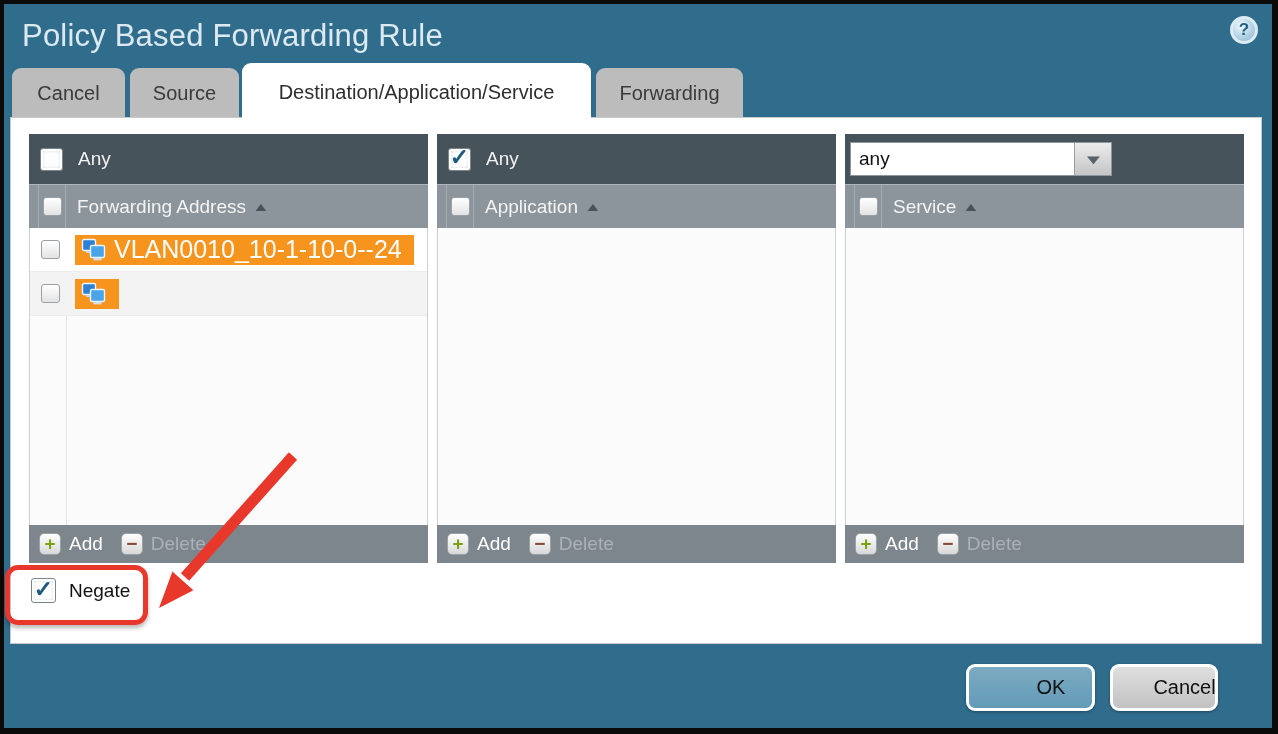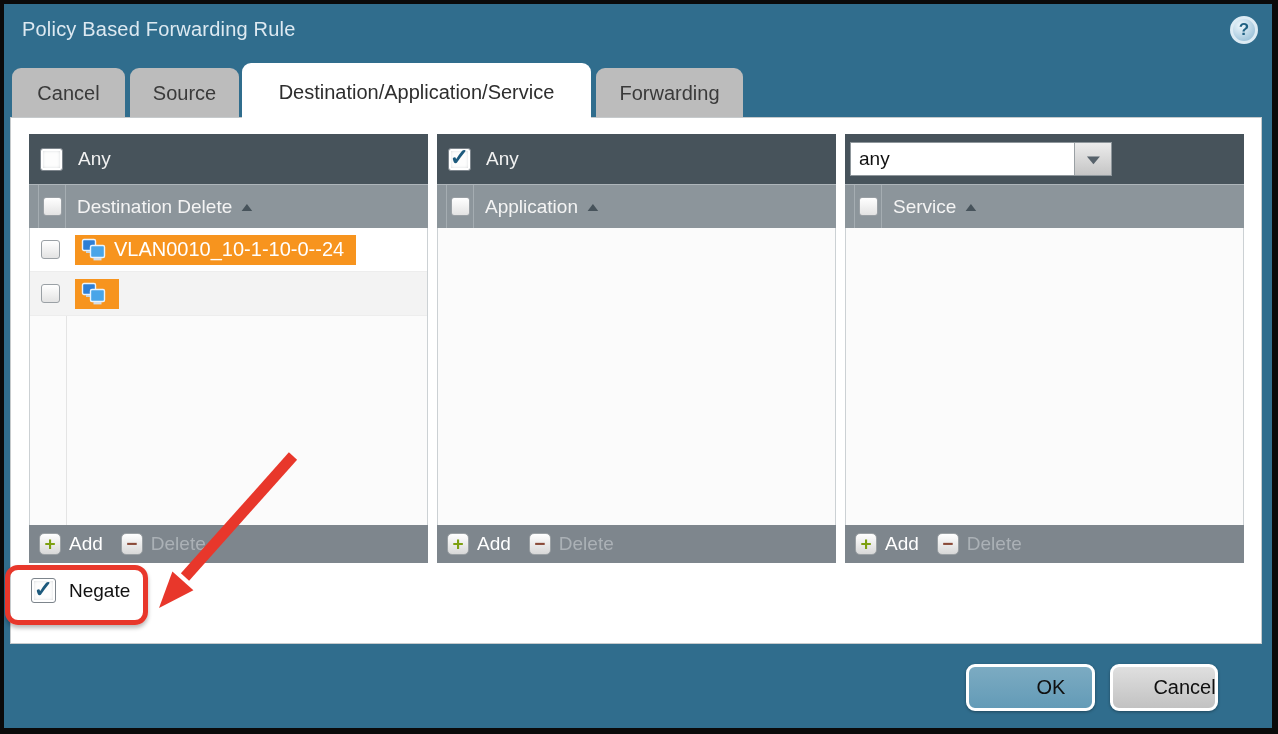--- a/index.html
+++ b/index.html
@@ -3,21 +3,21 @@
 <meta charset="utf-8">
 <style>
   * { margin:0; padding:0; box-sizing:border-box; }
   html,body { background:#000; }
   body { font-family:"Liberation Sans", sans-serif; }
 
   .frame { position:relative; width:1278px; height:734px; background:#0a0a0a; overflow:hidden; }
   .dialog { position:absolute; left:4px; top:4px; width:1268px; height:724px; background:#306d8d; }
 
   
-  .title { position:absolute; left:18px; top:14px; font-size:20px; color:#dde9f1; letter-spacing:.2px; }
+  .title { position:absolute; left:18px; top:14px; font-size:31px; color:#dde9f1; letter-spacing:.2px; }
   .help-icon { position:absolute; left:1226px; top:12px; width:28px; height:28px; border-radius:50%;
     background:radial-gradient(circle at 35% 30%, #eef7fc, #86b4d0); border:3px solid #dcebf4;
     color:#1f6183; font-size:17px; font-weight:bold; display:flex; align-items:center; justify-content:center;
     cursor:pointer; }
 
   
   .tab { position:absolute; top:64px; height:50px; background:#bcbcbc; border-radius:9px 9px 0 0;
     color:#3a3a3a; font-size:20px; display:flex; align-items:center; justify-content:center; z-index:1; cursor:pointer; }
   .tab-general    { left:8px;   width:113px; }
   .tab-source     { left:126px; width:109px; }
@@ -52,21 +52,21 @@
 
   
   .cb { background:linear-gradient(#ffffff,#e3e3e3); border:1px solid #9aa0a5; border-radius:3px;
     display:flex; align-items:center; justify-content:center; cursor:pointer; }
   .cb-lg { width:23px; height:23px; background:#fdfdfd; border:1px solid #7d858c; box-shadow: inset 0 0 0 2px #fff, inset 0 0 4px #9fa6ab; }
   .cb-sm { width:19px; height:19px; }
   .lrow .cb-sm { margin-left:11px; }
   .check-glyph { color:#1d5a7d; font-size:23px; font-weight:bold; line-height:0; margin-top:-4px; }
 
   
-  .chip { margin-left:15px; height:30px; background:#f7941e; color:#fff; font-size:20px;
+  .chip { margin-left:15px; height:30px; background:#f7941e; color:#fff; font-size:25px;
     display:flex; align-items:center; padding:0 12px 0 6px; gap:7px; cursor:pointer; }
   .net-icon { width:26px; height:24px; display:block; }
 
   
   .dd { position:absolute; left:5px; top:8px; width:262px; height:34px; background:#fff;
     border:1px solid #8f979c; display:flex; cursor:pointer; }
   .dd-value { flex:1; font-size:19px; color:#111; padding:5px 0 0 8px; }
   .dd-btn { width:37px; background:linear-gradient(#ececec,#c5c5c5); border-left:1px solid #9aa0a4;
     display:flex; align-items:center; justify-content:center; }
   .dd-arrow { color:#57626b; font-size:13px; transform:scaleX(1.7); display:inline-block; }
@@ -115,21 +115,21 @@
 
       <div class="col col-destination">
         <div class="anybar">
           <div class="cb cb-lg"></div>
           <span class="any-label">Any</span>
         </div>
         <div class="colheader">
           <div class="cbcell">
             <div class="cb cb-sm"></div>
           </div>
-          <span class="hdr-label">Destination Delete</span>
+          <span class="hdr-label">Forwarding Address</span>
           <span class="sort-arrow">▲</span>
         </div>
         <div class="col-list">
           <div class="list-vline"></div>
           <div class="lrow">
             <div class="cb cb-sm"></div>
             <div class="chip">
               <svg class="net-icon" viewBox="0 0 26 24">
                 <rect x="1.5" y="1.5" width="13" height="11" rx="1.5" fill="#2f7fd6" stroke="#eaf4fd" stroke-width="1.4"></rect>
                 <rect x="5" y="13" width="6" height="2" fill="#c7d6e2"></rect>

